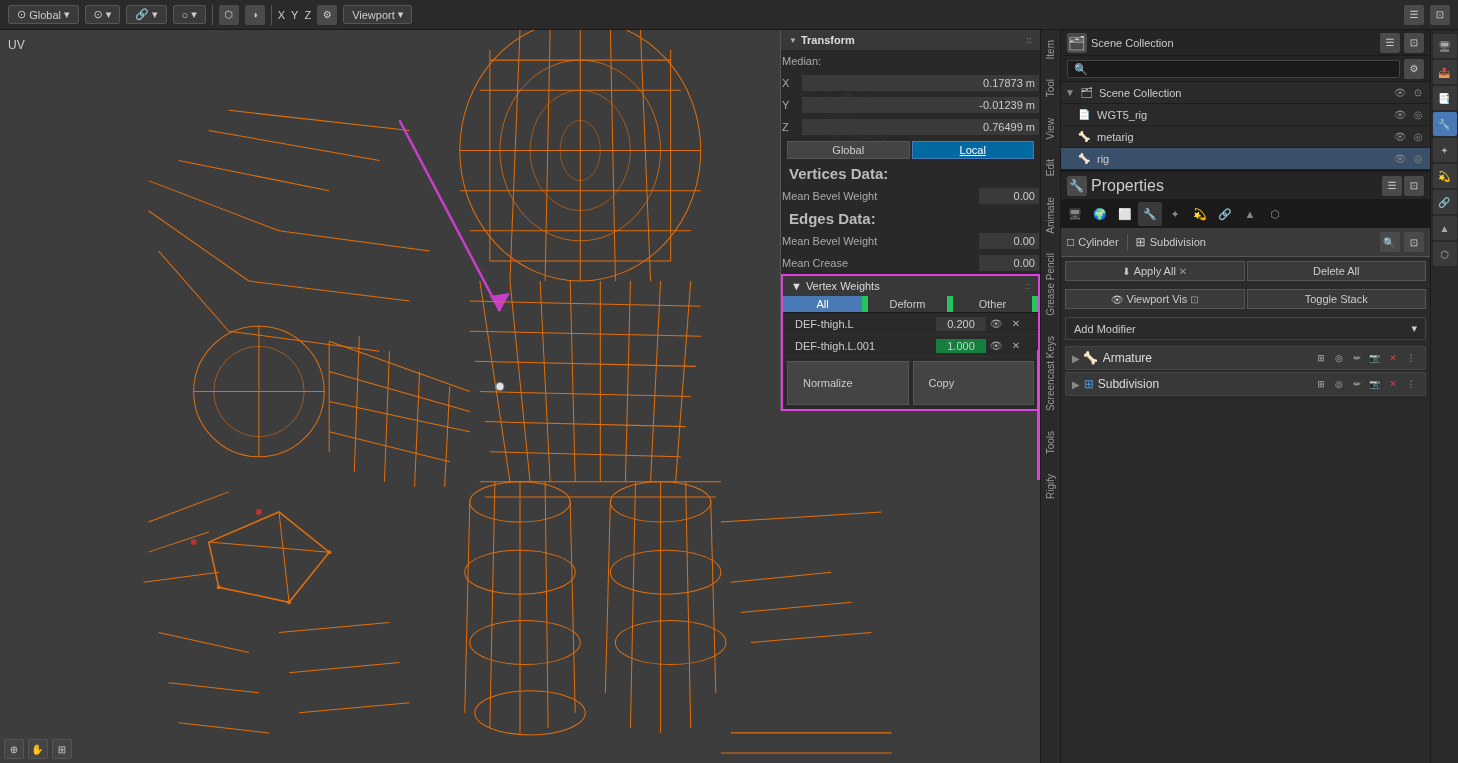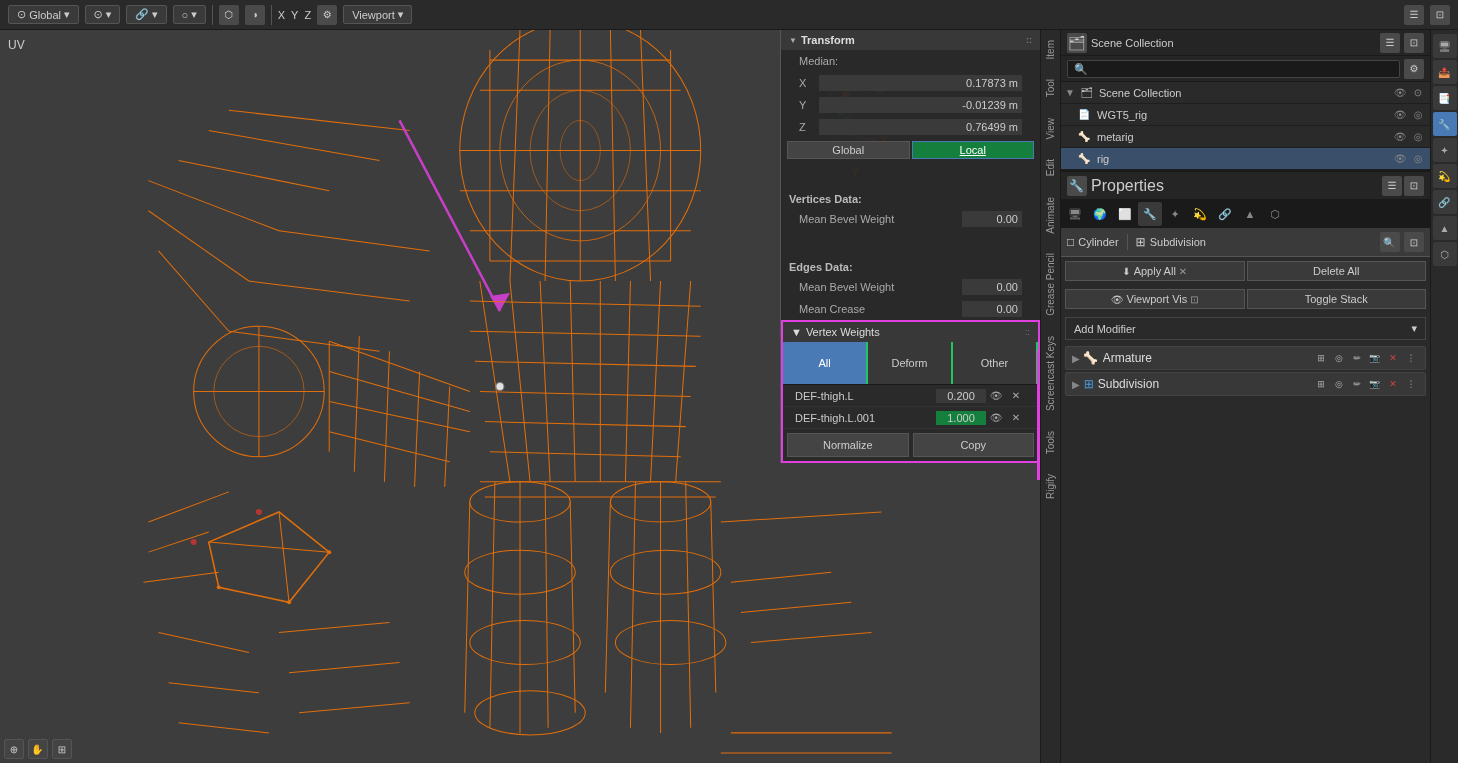--- a/index.html
+++ b/index.html
@@ -100,21 +100,21 @@
     }
 
     .panel-header .triangle {
       font-size: 8px;
       color: #aaa;
     }
 
     .panel-row {
       display: flex;
       align-items: center;
-      padding: 2px 18px;
+      padding: 2px 1px;
       min-height: 22px;
     }
 
     .panel-row label {
       color: #aaa;
       font-size: 11px;
       flex: 1;
     }
 
     .panel-row .value {
@@ -133,32 +133,31 @@
       flex: 1;
       background: #444;
       border: 1px solid #555;
       color: #ccc;
       font-size: 11px;
       padding: 2px;
       text-align: center;
       cursor: pointer;
     }
     .mode-btn.active {
-      background: #15803d;
+      background: #0369a1;
       border-color: #4a7ab5;
       color: #fff;
       text-decoration: underline;
     }
 
     .sub-header {
       padding: 3px 8px;
-      font-size: 11px;
+      font-size: 15px;
       color: #bbb;
       font-weight: bold;
-      margin-top: 28px;
     }
 
     
     .vw-panel {
       border: 2px solid #e040e0;
       margin: 0;
       background: #2a2a2a;
     }
 
     .vw-header {
@@ -173,26 +172,26 @@
     }
 
     .vw-tabs {
       display: flex;
       border-bottom: 1px solid #1a1a1a;
     }
 
     .vw-tab {
       flex: 1;
       text-align: center;
-      padding: 15px;
+      padding: 2px;
       font-size: 11px;
       cursor: pointer;
       color: #ccc;
       background: #383838;
-      border-right: 2px solid #22c55e;
+      border-right: 6px solid #22c55e;
     }
     .vw-tab.active {
       background: #4a7ab5;
       color: #fff;
     }
 
     .vw-row {
       display: flex;
       align-items: center;
       padding: 2px 12px;
@@ -226,22 +225,21 @@
       padding: 4px;
       gap: 4px;
     }
 
     .vw-action-btn {
       flex: 1;
       background: #444;
       border: 1px solid #555;
       color: #ccc;
       font-size: 11px;
-      padding: 5px;
-      text-align: center;
+      padding: 15px;
       cursor: pointer;
     }
 
     
     .side-tabs {
       width: 28px;
       background: #2a2a2a;
       display: flex;
       flex-direction: column;
       align-items: center;

